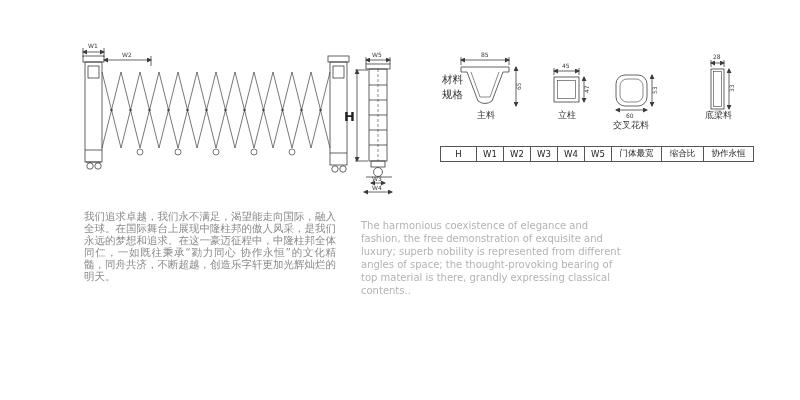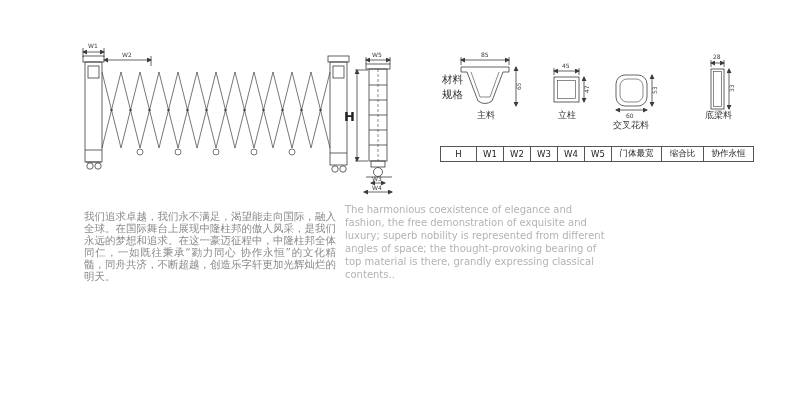--- a/index.html
+++ b/index.html
@@ -12,21 +12,21 @@
   .big-dim{font-size:13px;fill:#222;font-weight:bold;}
   .profile-label{font-size:9px;fill:#333;}
   .materials-title{position:absolute;left:442px;top:72px;width:24px;
        font-size:10.5px;line-height:15px;color:#333;}
   table.spec{position:absolute;left:440px;top:146px;border-collapse:collapse;
        font-size:8.5px;color:#222;}
   table.spec th,table.spec td{border:1px solid #555;text-align:center;
        font-weight:normal;padding:1px 2px;height:12px;white-space:nowrap;}
   .cn{position:absolute;left:72px;top:198px;width:252px;margin:12px;
       font-size:10.5px;line-height:12px;color:#8a8a8a;text-align:justify;}
-  .en{position:absolute;left:345px;top:203px;width:265px;margin:0;
+  .en{position:absolute;left:345px;top:203px;width:265px;margin:16px;
       font-size:10px;line-height:13px;color:#b3b3b3;}
 </style>
 </head>
 <body>
 
 <div class="page">
 
   <svg class="draw" viewBox="0 0 800 400">
     <defs>
       <marker id="arr" markerWidth="5" markerHeight="5" refX="4" refY="2.5" orient="auto-start-reverse" markerUnits="userSpaceOnUse">

